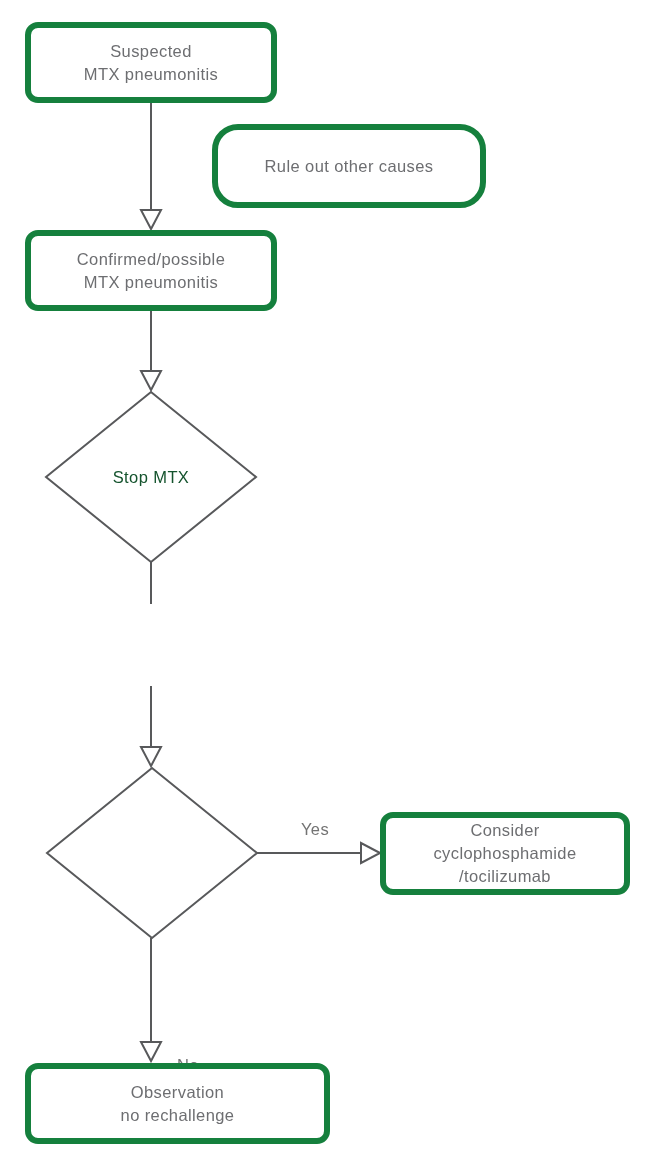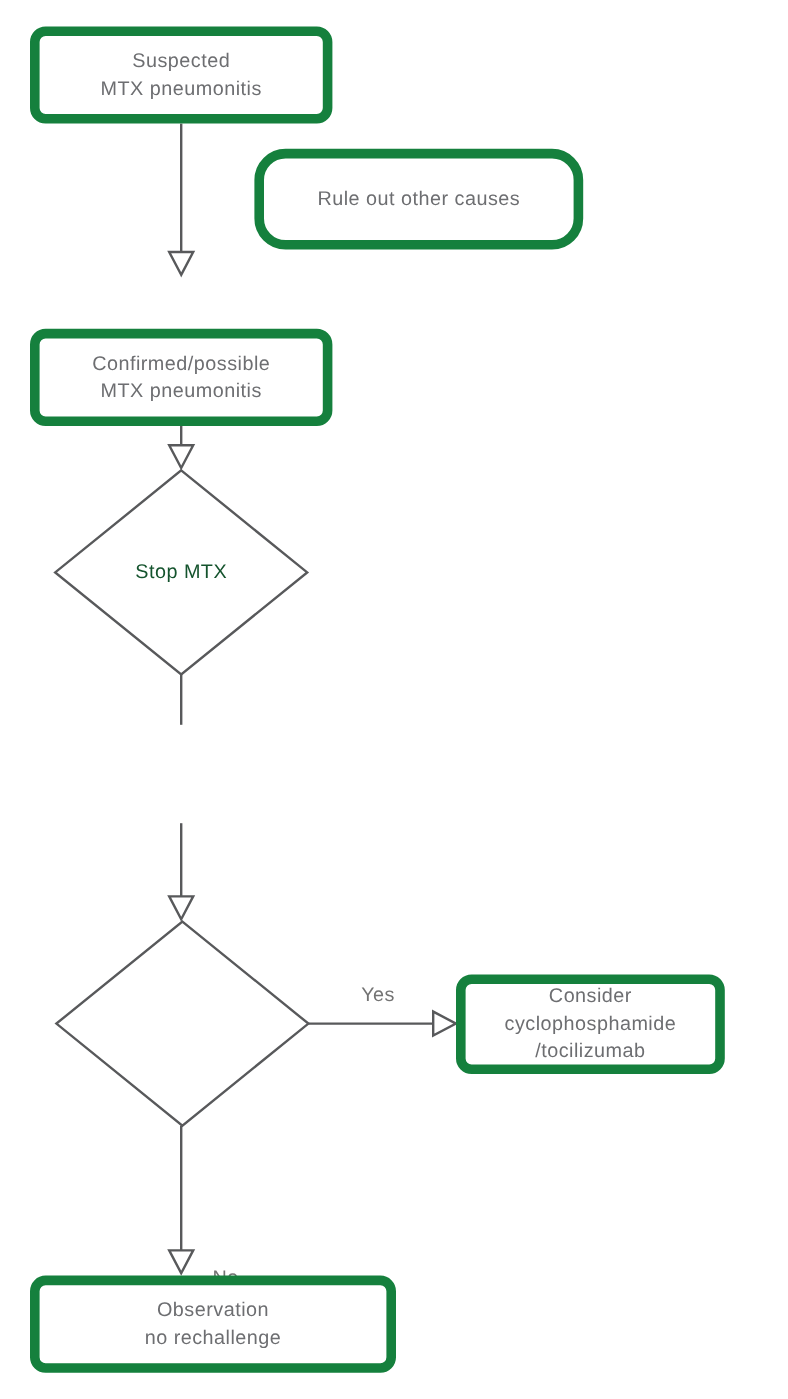--- a/index.html
+++ b/index.html
@@ -14,21 +14,21 @@
   }
   .connectors {
     position: absolute;
     left: 0; top: 0;
     width: 657px; height: 1166px;
   }
   .box {
     position: absolute;
     box-sizing: border-box;
     background: #ffffff;
-    border: 8px solid #15803d;
+    border: 6px solid #15803d;
     border-radius: 13px;
     display: flex;
     align-items: center;
     justify-content: center;
     text-align: center;
     color: #6d6e71;
     font-size: 16.5px;
     line-height: 23px;
     letter-spacing: 0.4px;
     white-space: pre-line;
@@ -51,23 +51,23 @@
     font-size: 16.5px;
     letter-spacing: 0.4px;
     text-align: center;
     width: 60px;
   }
   #label-yes { left: 285px; top: 820px; }
   #label-no  { left: 158px; top: 1056px; }
 
   #node-suspected   { left: 25px;  top: 22px;   width: 252px; height: 81px; }
   #node-rule-out    { left: 212px; top: 124px;  width: 274px; height: 84px; border-radius: 26px; }
-  #node-confirmed   { left: 25px;  top: 230px;  width: 252px; height: 81px; margin-top: 44px; }
+  #node-confirmed   { left: 25px;  top: 230px;  width: 252px; height: 81px; }
   #node-steroid     { left: 25px;  top: 604px;  width: 252px; height: 82px; }
-  #node-consider    { left: 380px; top: 812px;  width: 224px; height: 83px; }
+  #node-consider    { left: 380px; top: 812px;  width: 250px; height: 83px; }
   #node-observation { left: 25px;  top: 1063px; width: 305px; height: 81px; }
 
   #label-stop-mtx { left: 46px; top: 392px; width: 210px; height: 170px; }
   #label-remain   { left: 47px; top: 768px; width: 210px; height: 170px; }
 </style>
 </head>
 <body>
 
 <div class="canvas">
 

